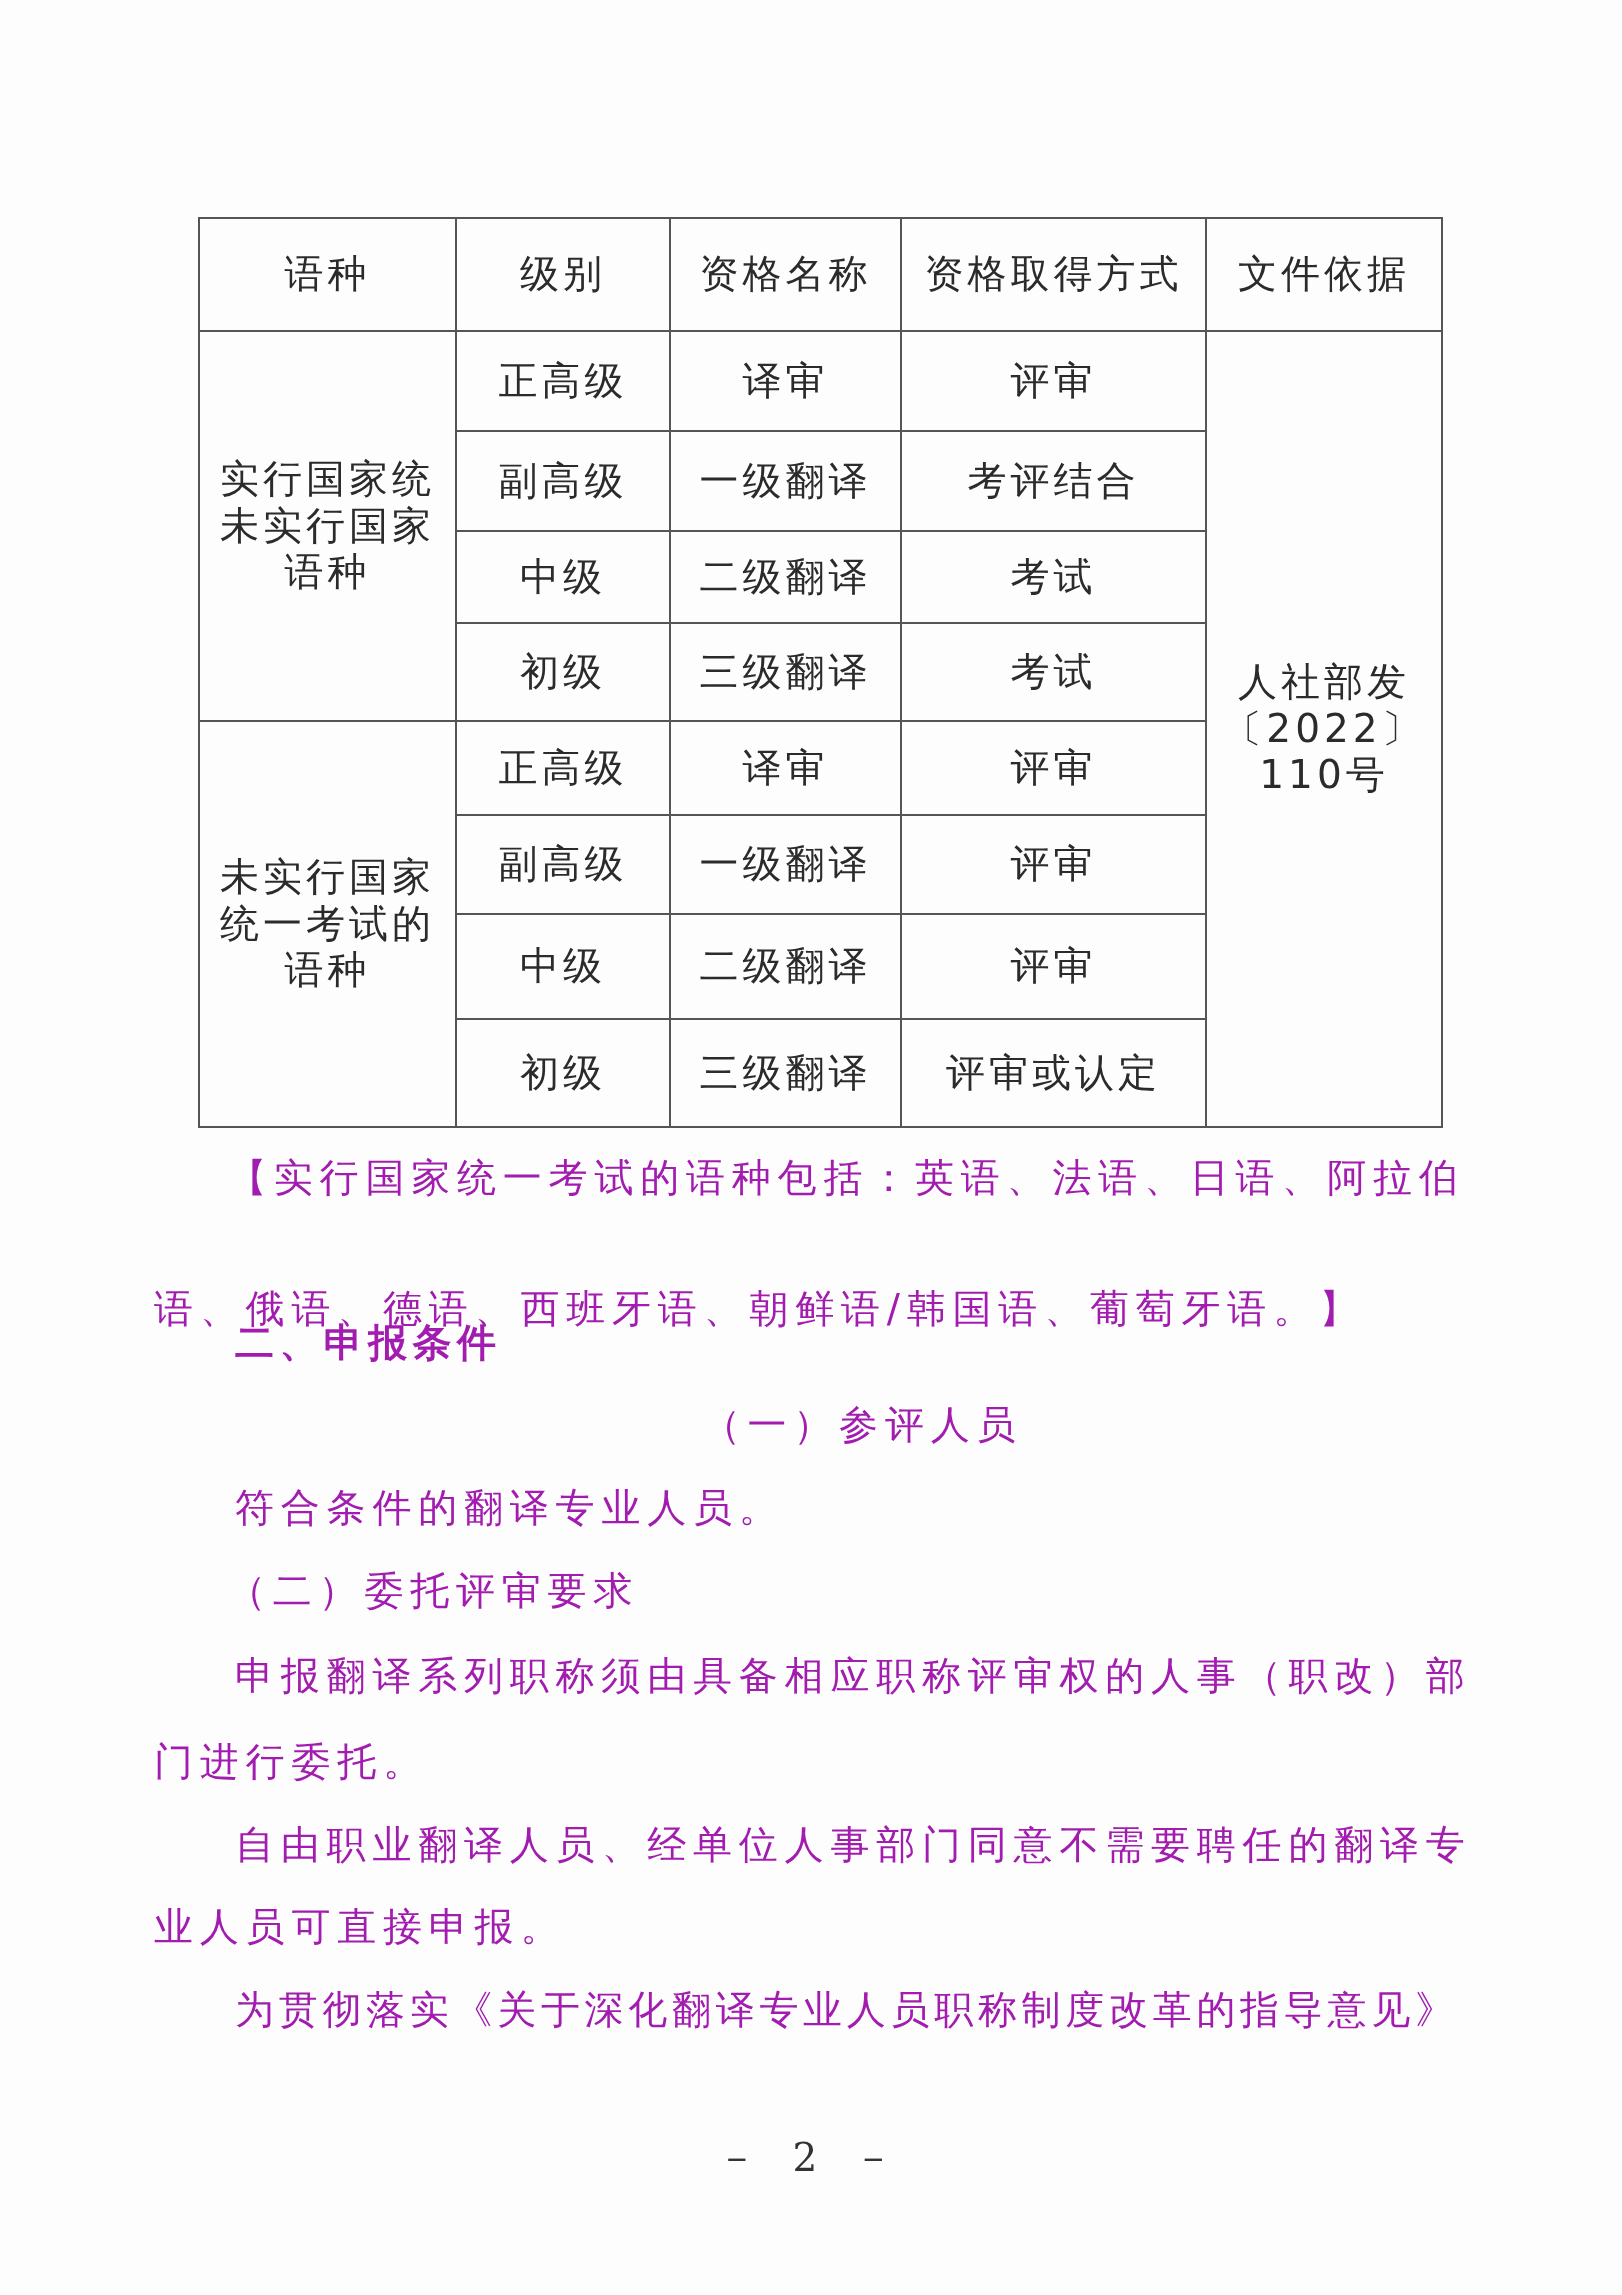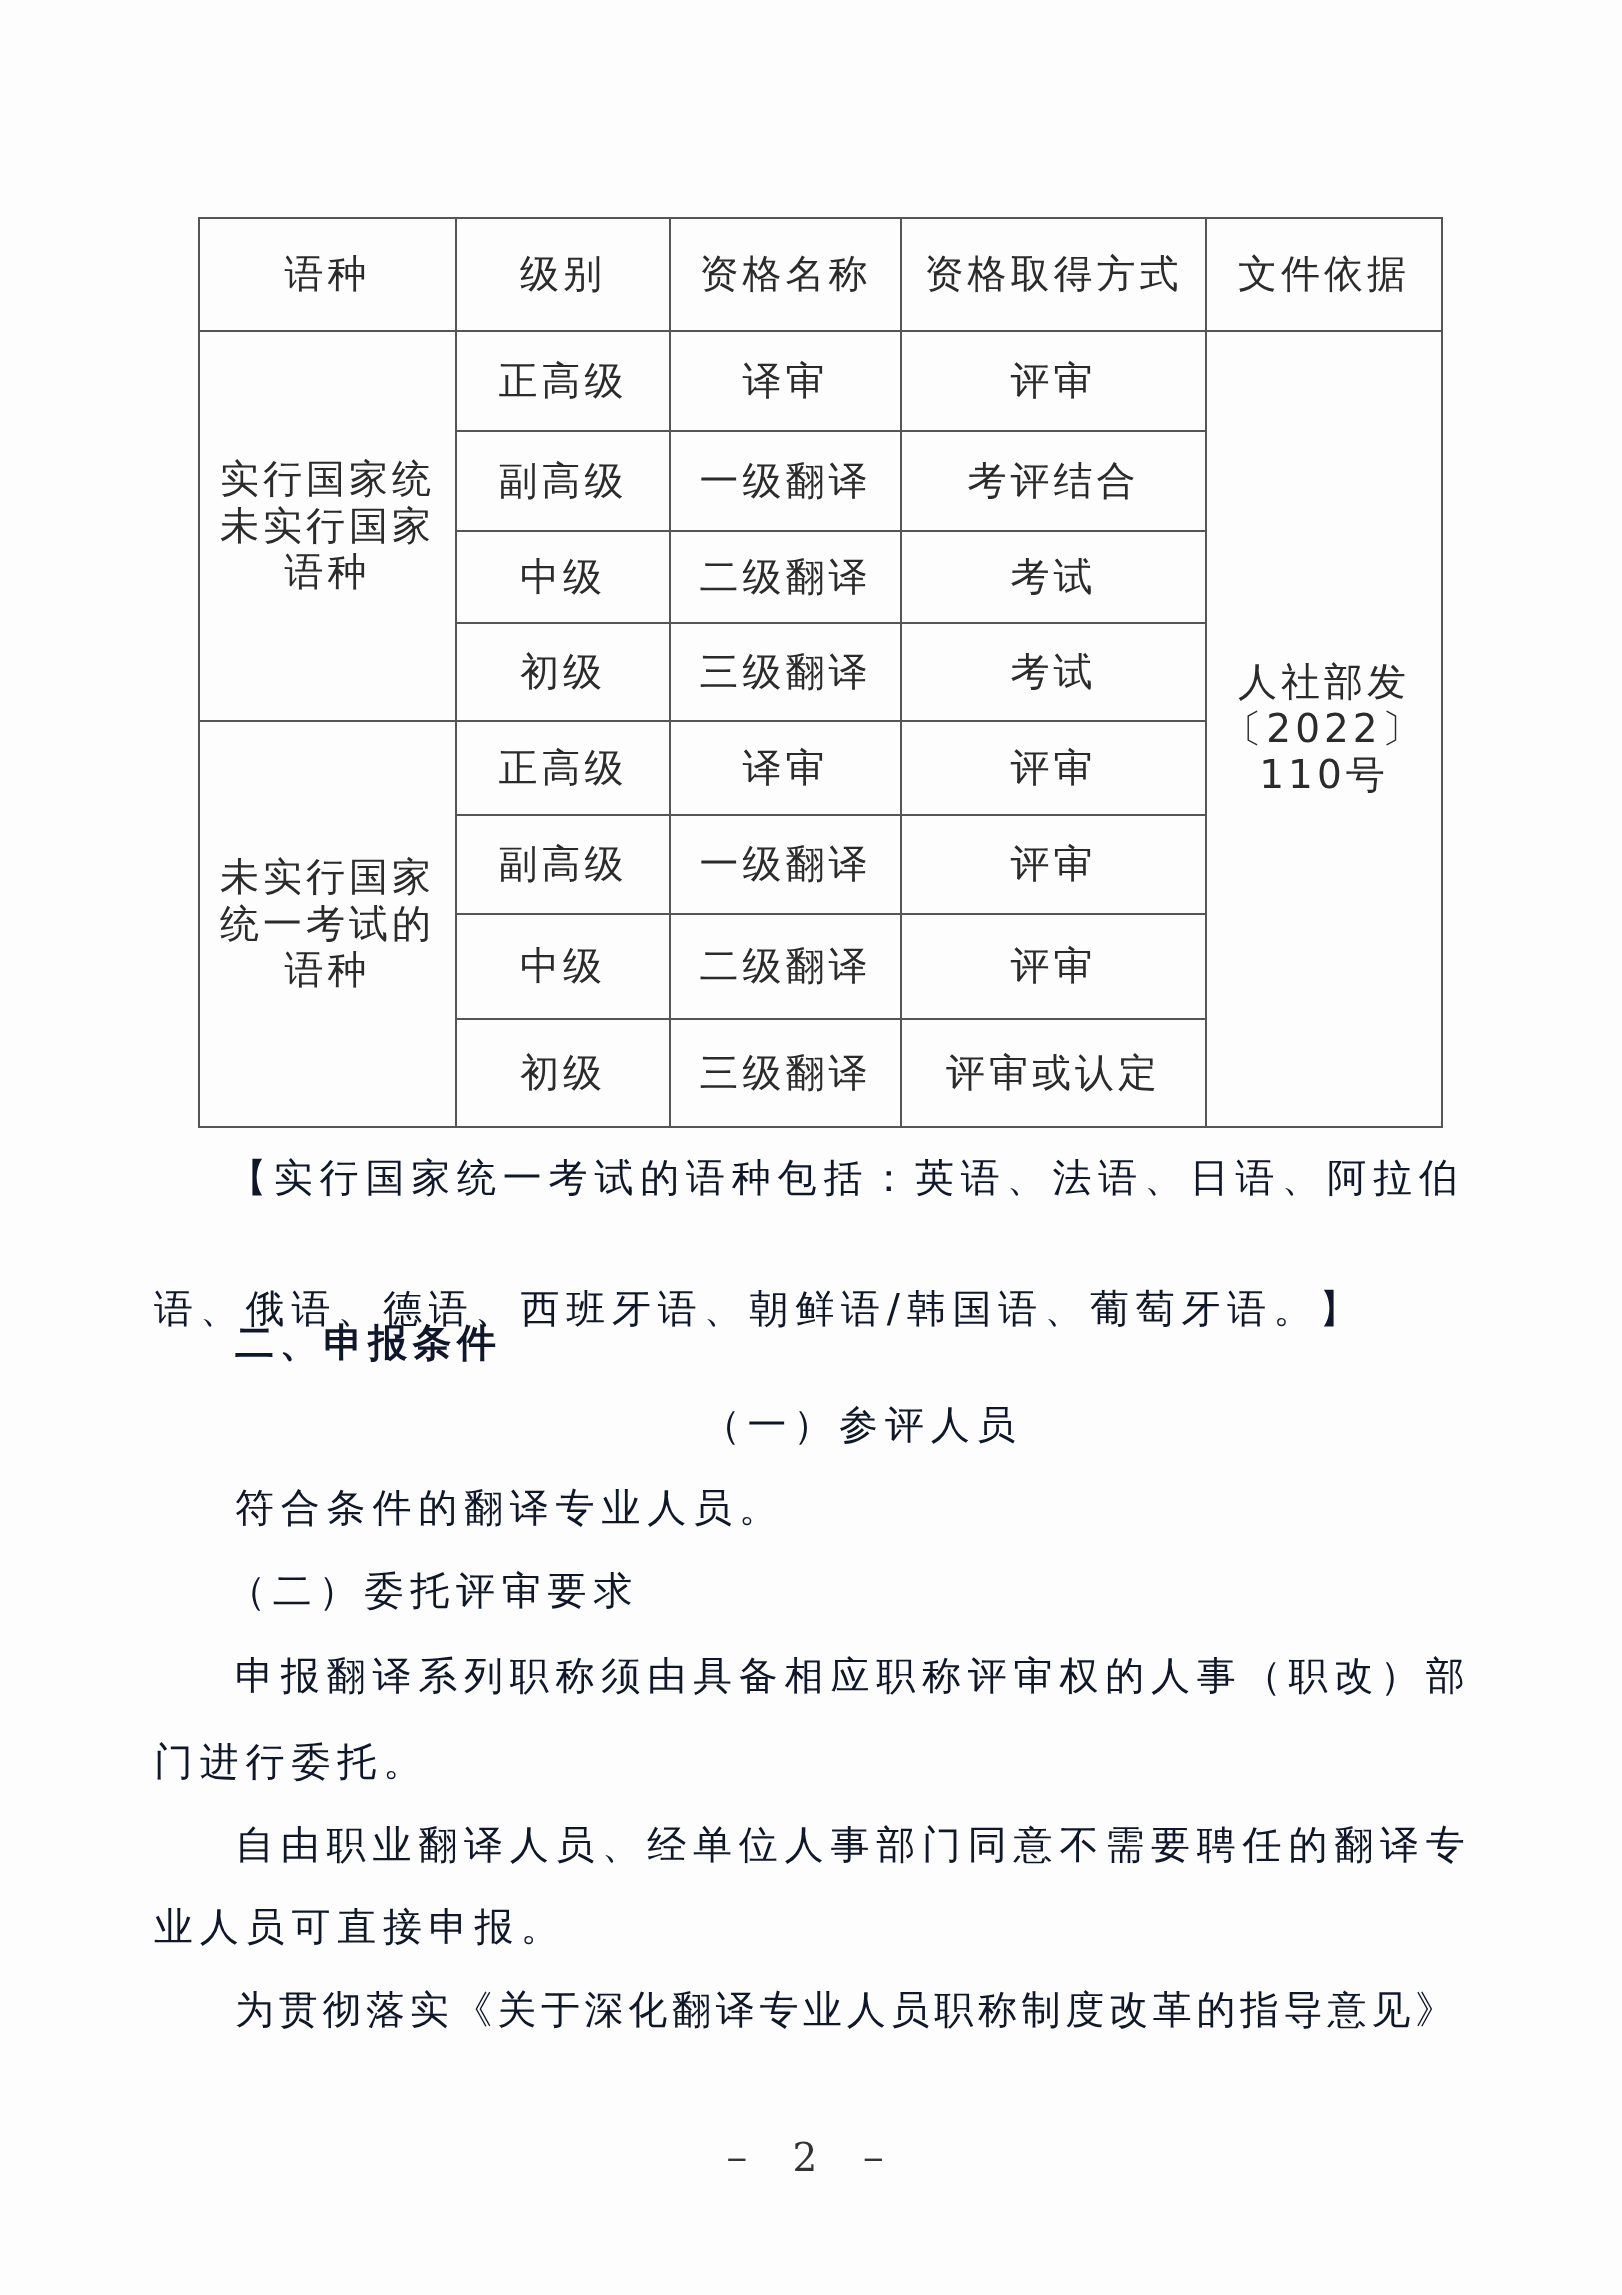--- a/index.html
+++ b/index.html
@@ -52,21 +52,21 @@
   td.doc-basis { line-height: 84px; }
   .blk { display: block; }
 
   
   .para {
     position: absolute;
     left: 154px;
     width: 1270px;
     font-size: 39px;
     letter-spacing: 6.8px;
-    color: #0f172a;
+    color: #a21caf;
     white-space: nowrap;
   }
   .indent { left: 235px; }
   .heading { font-weight: bold; letter-spacing: 5.4px; }
   .pagenum {
     position: absolute;
     top: 2115px; left: 0; width: 1622px;
     text-align: center;
     font-family: "DejaVu Serif", "Liberation Serif", serif;
     font-size: 39px;

